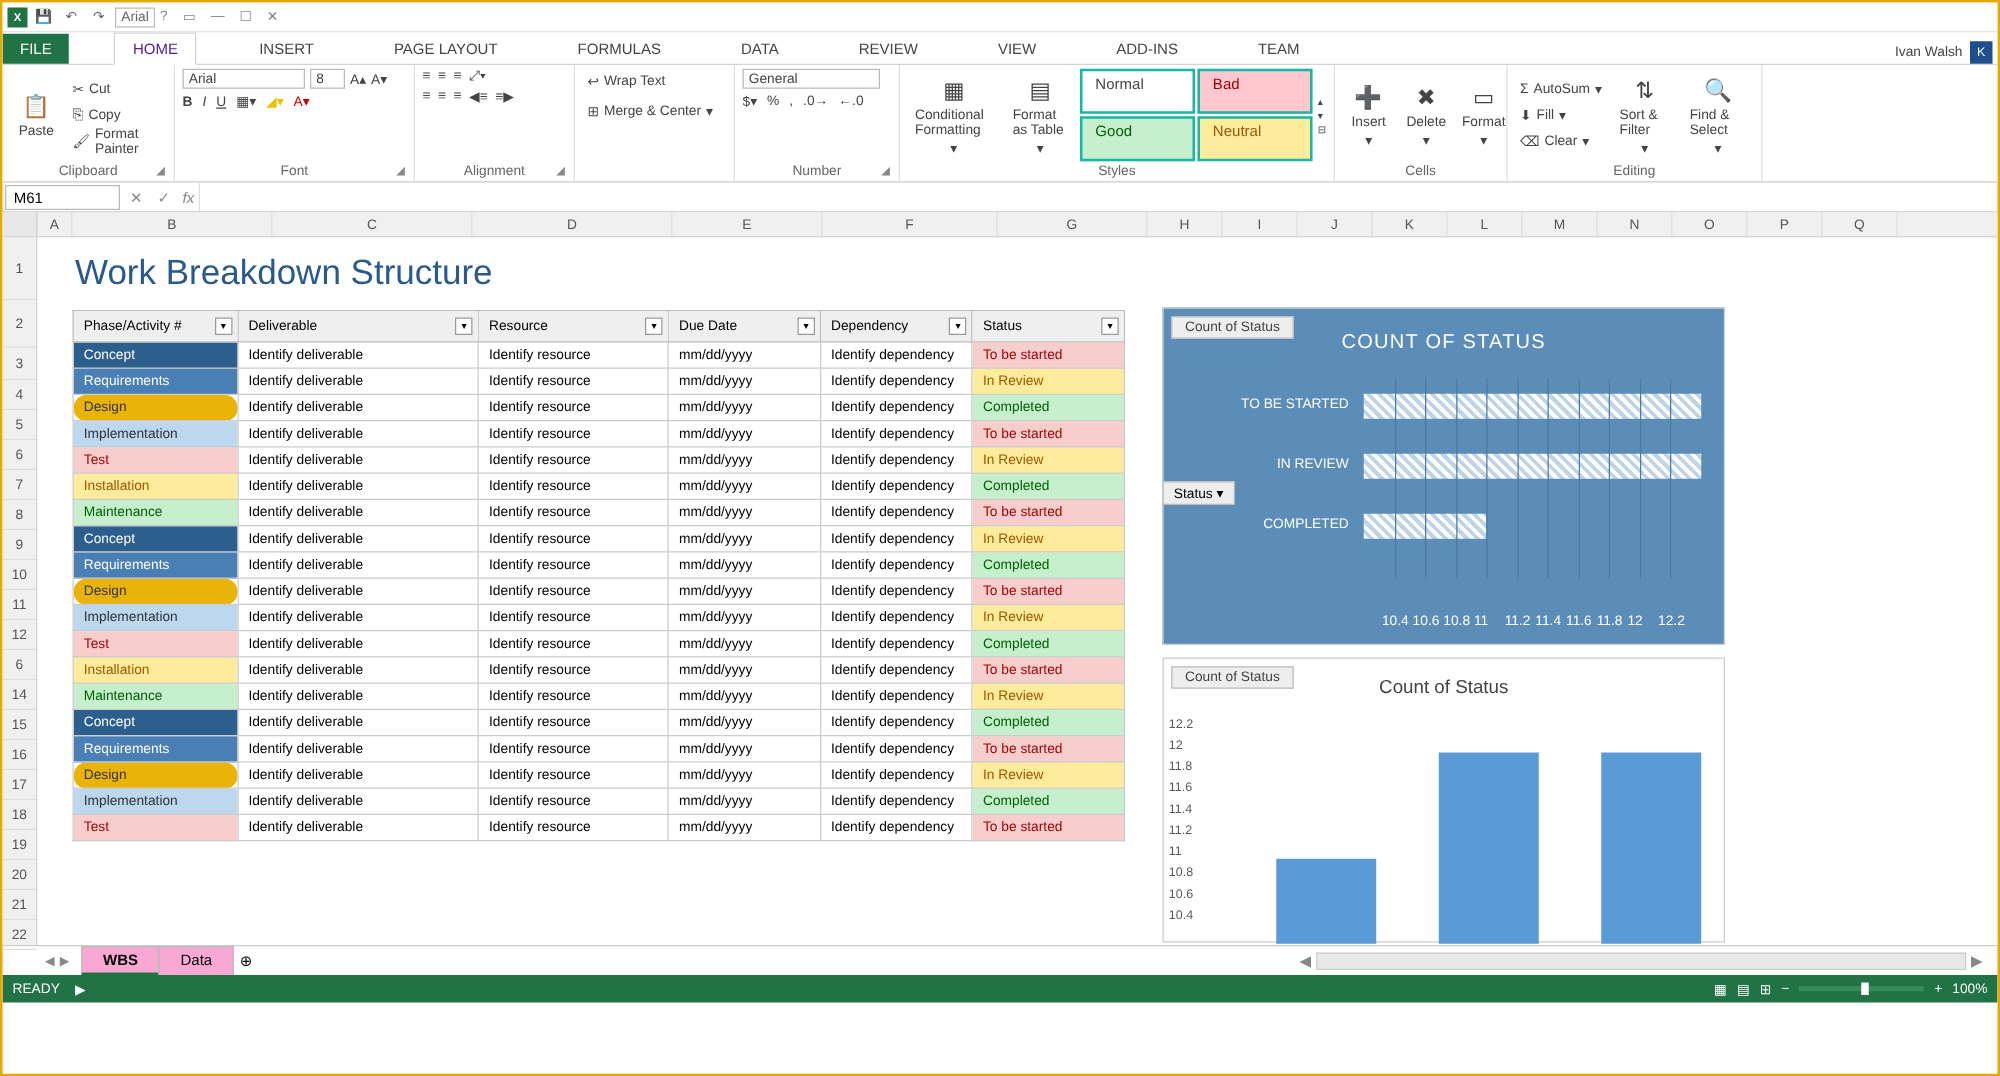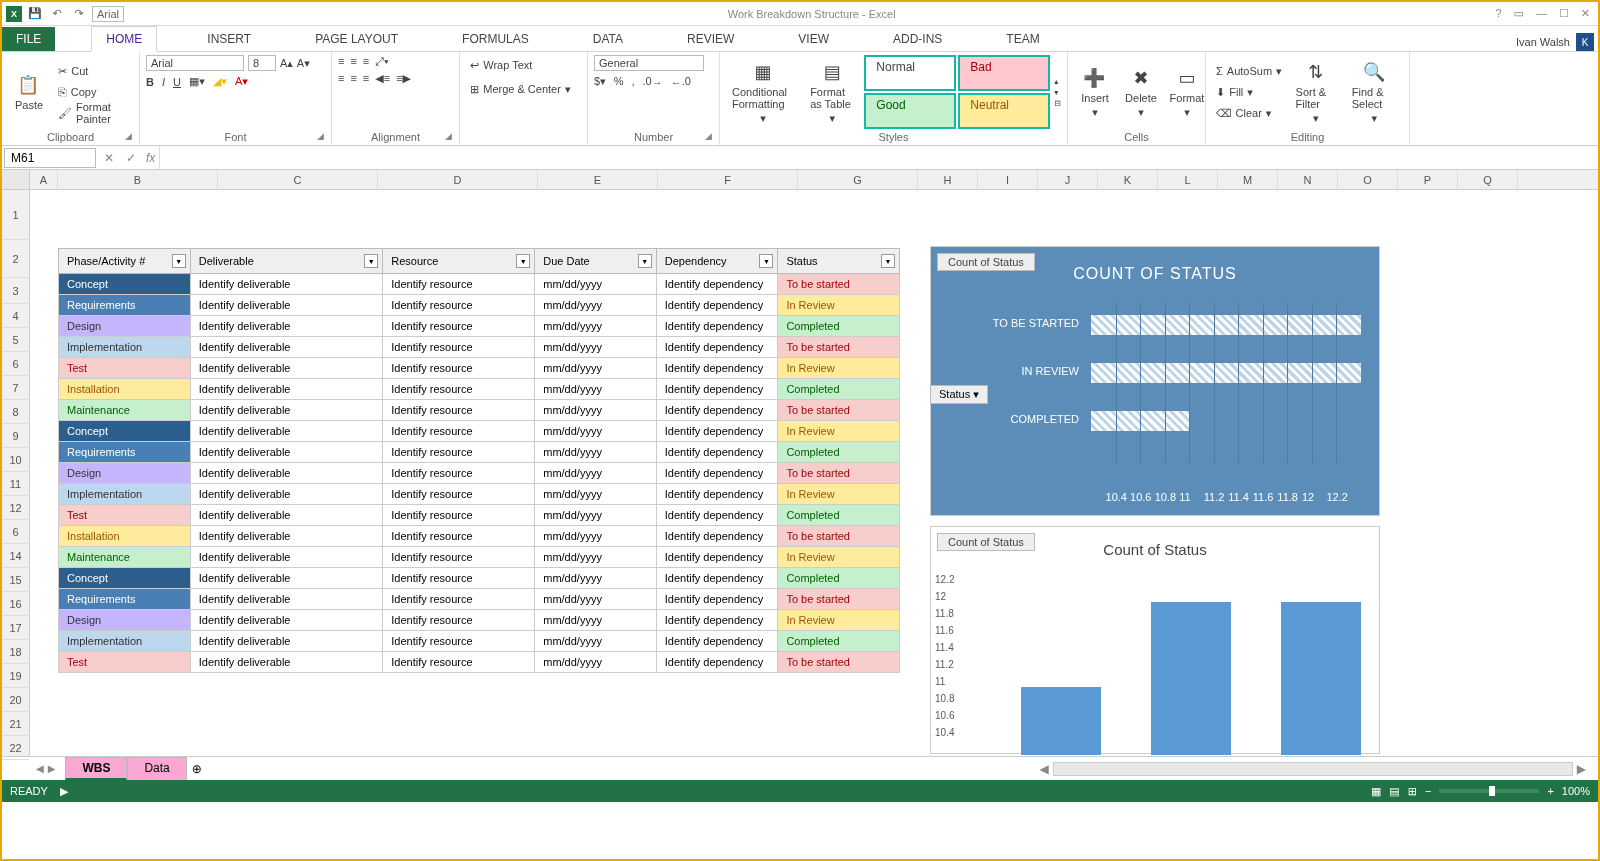--- a/index.html
+++ b/index.html
@@ -59,21 +59,21 @@
 
 
 .page-title { position: absolute; left: 30px; top: 12px; font-size: 28px; color: #2a5a8c; font-weight: 300; }
 .tbl { position: absolute; left: 28px; top: 58px; width: 842px; font-size: 11px; border-collapse: collapse; }
 .tbl th { background: #efefef; text-align: left; padding: 6px 8px; border: 1px solid #bbb; font-weight: normal; position: relative; }
 .tbl th .dd { position: absolute; right: 4px; top: 50%; transform: translateY(-50%); width: 14px; height: 14px; border: 1px solid #999; background: #fff; display: flex; align-items: center; justify-content: center; font-size: 7px; }
 .tbl td { padding: 4px 8px; border: 1px solid #ccc; }
 .tbl .phase { color: #fff; }
 .ph-concept { background: #2c5f8d; }
 .ph-requirements { background: #4a7fb5; }
-.ph-design { background: #c4b5fd; color: #333 !important; }
+.ph-design { background: #eab308; color: #333 !important; border-radius: 10px; }
 .ph-implementation { background: #bdd7ee; color: #333 !important; }
 .ph-test { background: #f8cecc; color: #9c0006 !important; }
 .ph-installation { background: #ffeb9c; color: #9c5700 !important; }
 .ph-maintenance { background: #c6efce; color: #006100 !important; }
 .st-start { background: #f8cecc; color: #9c0006; }
 .st-review { background: #ffeb9c; color: #9c5700; }
 .st-complete { background: #c6efce; color: #006100; }
 
 
 .chart1 { position: absolute; left: 900px; top: 56px; width: 450px; height: 270px; border: 1px solid #ccc; background: #5b8db8; }
@@ -110,21 +110,20 @@
 <body>
 
 <div class="titlebar">
   <div class="qat">
     <div class="xicon">X</div>
     <div class="btn">💾</div>
     <div class="btn">↶</div>
     <div class="btn">↷</div>
     <span class="font-qat">Arial</span>
   </div>
-  <div class="title">Work Breakdown Structure - Excel</div>
   <div class="winbtns">
     <span>?</span>
     <span>▭</span>
     <span>—</span>
     <span>☐</span>
     <span>✕</span>
   </div>
 </div>
 
 <div class="ribbon-tabs">
@@ -331,20 +330,21 @@
       <div style="height: 24px; line-height: 24px;">15</div>
       <div style="height: 24px; line-height: 24px;">16</div>
       <div style="height: 24px; line-height: 24px;">17</div>
       <div style="height: 24px; line-height: 24px;">18</div>
       <div style="height: 24px; line-height: 24px;">19</div>
       <div style="height: 24px; line-height: 24px;">20</div>
       <div style="height: 24px; line-height: 24px;">21</div>
       <div style="height: 24px; line-height: 24px;">22</div>
     </div>
   <div class="sheet">
+    <div class="page-title">Work Breakdown Structure</div>
 
     <table class="tbl">
       <thead>
           <tr id="thead-row">
             <th style="width: 130px;">Phase/Activity #<span class="dd">▼</span></th>
             <th style="width: 190px;">Deliverable<span class="dd">▼</span></th>
             <th style="width: 150px;">Resource<span class="dd">▼</span></th>
             <th style="width: 120px;">Due Date<span class="dd">▼</span></th>
             <th style="width: 120px;">Dependency<span class="dd">▼</span></th>
             <th style="width: 120px;">Status<span class="dd">▼</span></th>

